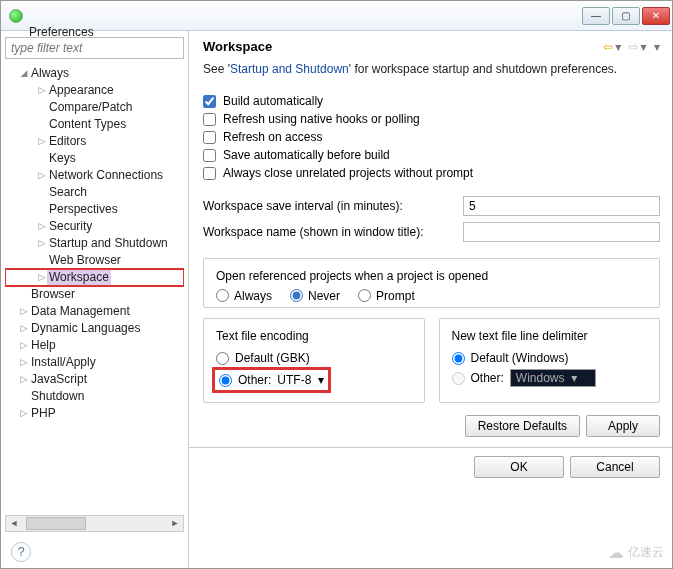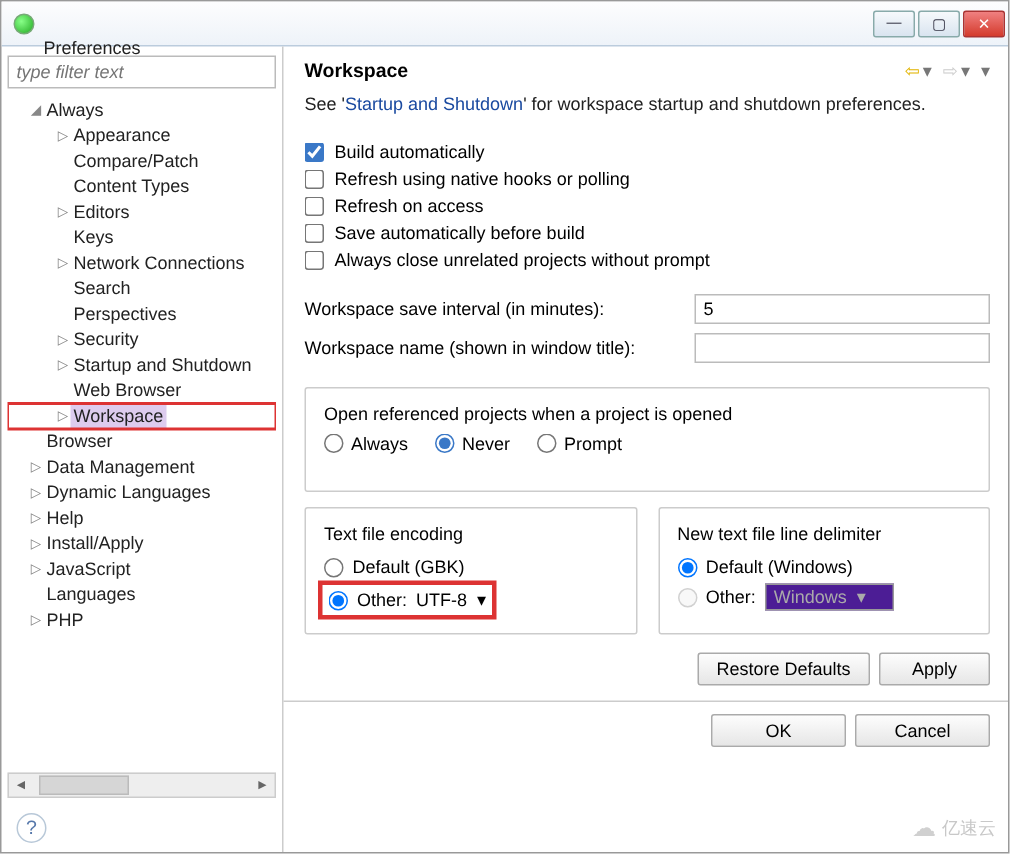--- a/index.html
+++ b/index.html
@@ -30,29 +30,29 @@
 .header h1 { font-size:13px; font-weight:bold; flex:1;}
 .navic { display:flex; gap:2px; align-items:center; font-size:12px; color:#777;}
 .navic span.yel { color:#e2b400;}
 .desc { color:#222; margin-bottom:16px;}
 .desc a { color:#1a4aa0;}
 .chkline { display:flex; align-items:center; gap:7px; padding:2px 0;}
 .chkline input { accent-color:#3a78c7;}
 .formrow { display:flex; align-items:center; gap:0; margin-top:14px;}
 .formrow label { width:260px;}
 .formrow input.txt { flex:1; border:1px solid #bbb; padding:2px 5px; background:#fff; min-width:120px;}
-.groupbox { border:1px solid #ccc; border-radius:2px; padding:10px 12px 24px; margin-top:16px;}
+.groupbox { border:1px solid #ccc; border-radius:2px; padding:10px 12px 4px; margin-top:16px;}
 .radios { display:flex; gap:18px; margin-top:6px;}
 .radioopt { display:flex; align-items:flex-start; gap:5px;}
 .radioopt input { accent-color:#3a78c7;}
 .encrow { display:flex; gap:14px; margin-top:10px;}
 .encbox { flex:1; border:1px solid #ccc; padding:10px 12px 12px; border-radius:2px;}
 .encbox .ttl { margin-bottom:6px;}
 .encline { display:flex; align-items:center; gap:6px; padding:2px 0;}
-.encline select,.encline .combo { border:1px solid #999; padding:1px 18px 1px 5px; background:#4c1d95; font-size:12px;}
+.encline select,.encline .combo { border:1px solid #999; padding:1px 18px 1px 5px; background:#0f172a; font-size:12px;}
 .encline .combo.dis { color:#aaa;}
 .hl { outline:3px solid #d33; outline-offset:1px; padding:2px 3px;}
 .btnrow { display:flex; justify-content:flex-end; gap:6px; margin-top:12px;align-items:center;}
 .btn { min-width:74px; padding:3px 12px; background:linear-gradient(#fdfdfd,#e6e6e6); border:1px solid #aaa; border-radius:2px; text-align:center;}
 .sep { height:1px; background:#ccc; margin:10px -12px 0 -14px;}
 .footer { display:flex; justify-content:flex-end; gap:6px; padding:8px 0 0;}
 .watermark { position:absolute; right:8px; bottom:6px; font-size:11px; color:#c8c8c8; display:flex; align-items:center; gap:4px;}
 .watermark .ic { font-size:16px; color:#d0d0d0;}
 </style>
 </head>
@@ -143,21 +143,21 @@
       <div class="ti d1">
           <span class="ar">▷</span>
           <span class="lbl">Install/Apply</span>
         </div>
       <div class="ti d1">
           <span class="ar">▷</span>
           <span class="lbl">JavaScript</span>
         </div>
       <div class="ti d1">
           <span class="ar"></span>
-          <span class="lbl">Languages</span>
+          <span class="lbl">Shutdown</span>
         </div>
       <div class="ti d1">
           <span class="ar">▷</span>
           <span class="lbl">PHP</span>
         </div>
     </div>
     <div class="hsb">
       <span class="arr al">◄</span>
       <div class="thumb"></div>
       <span class="arr ar2">►</span>

